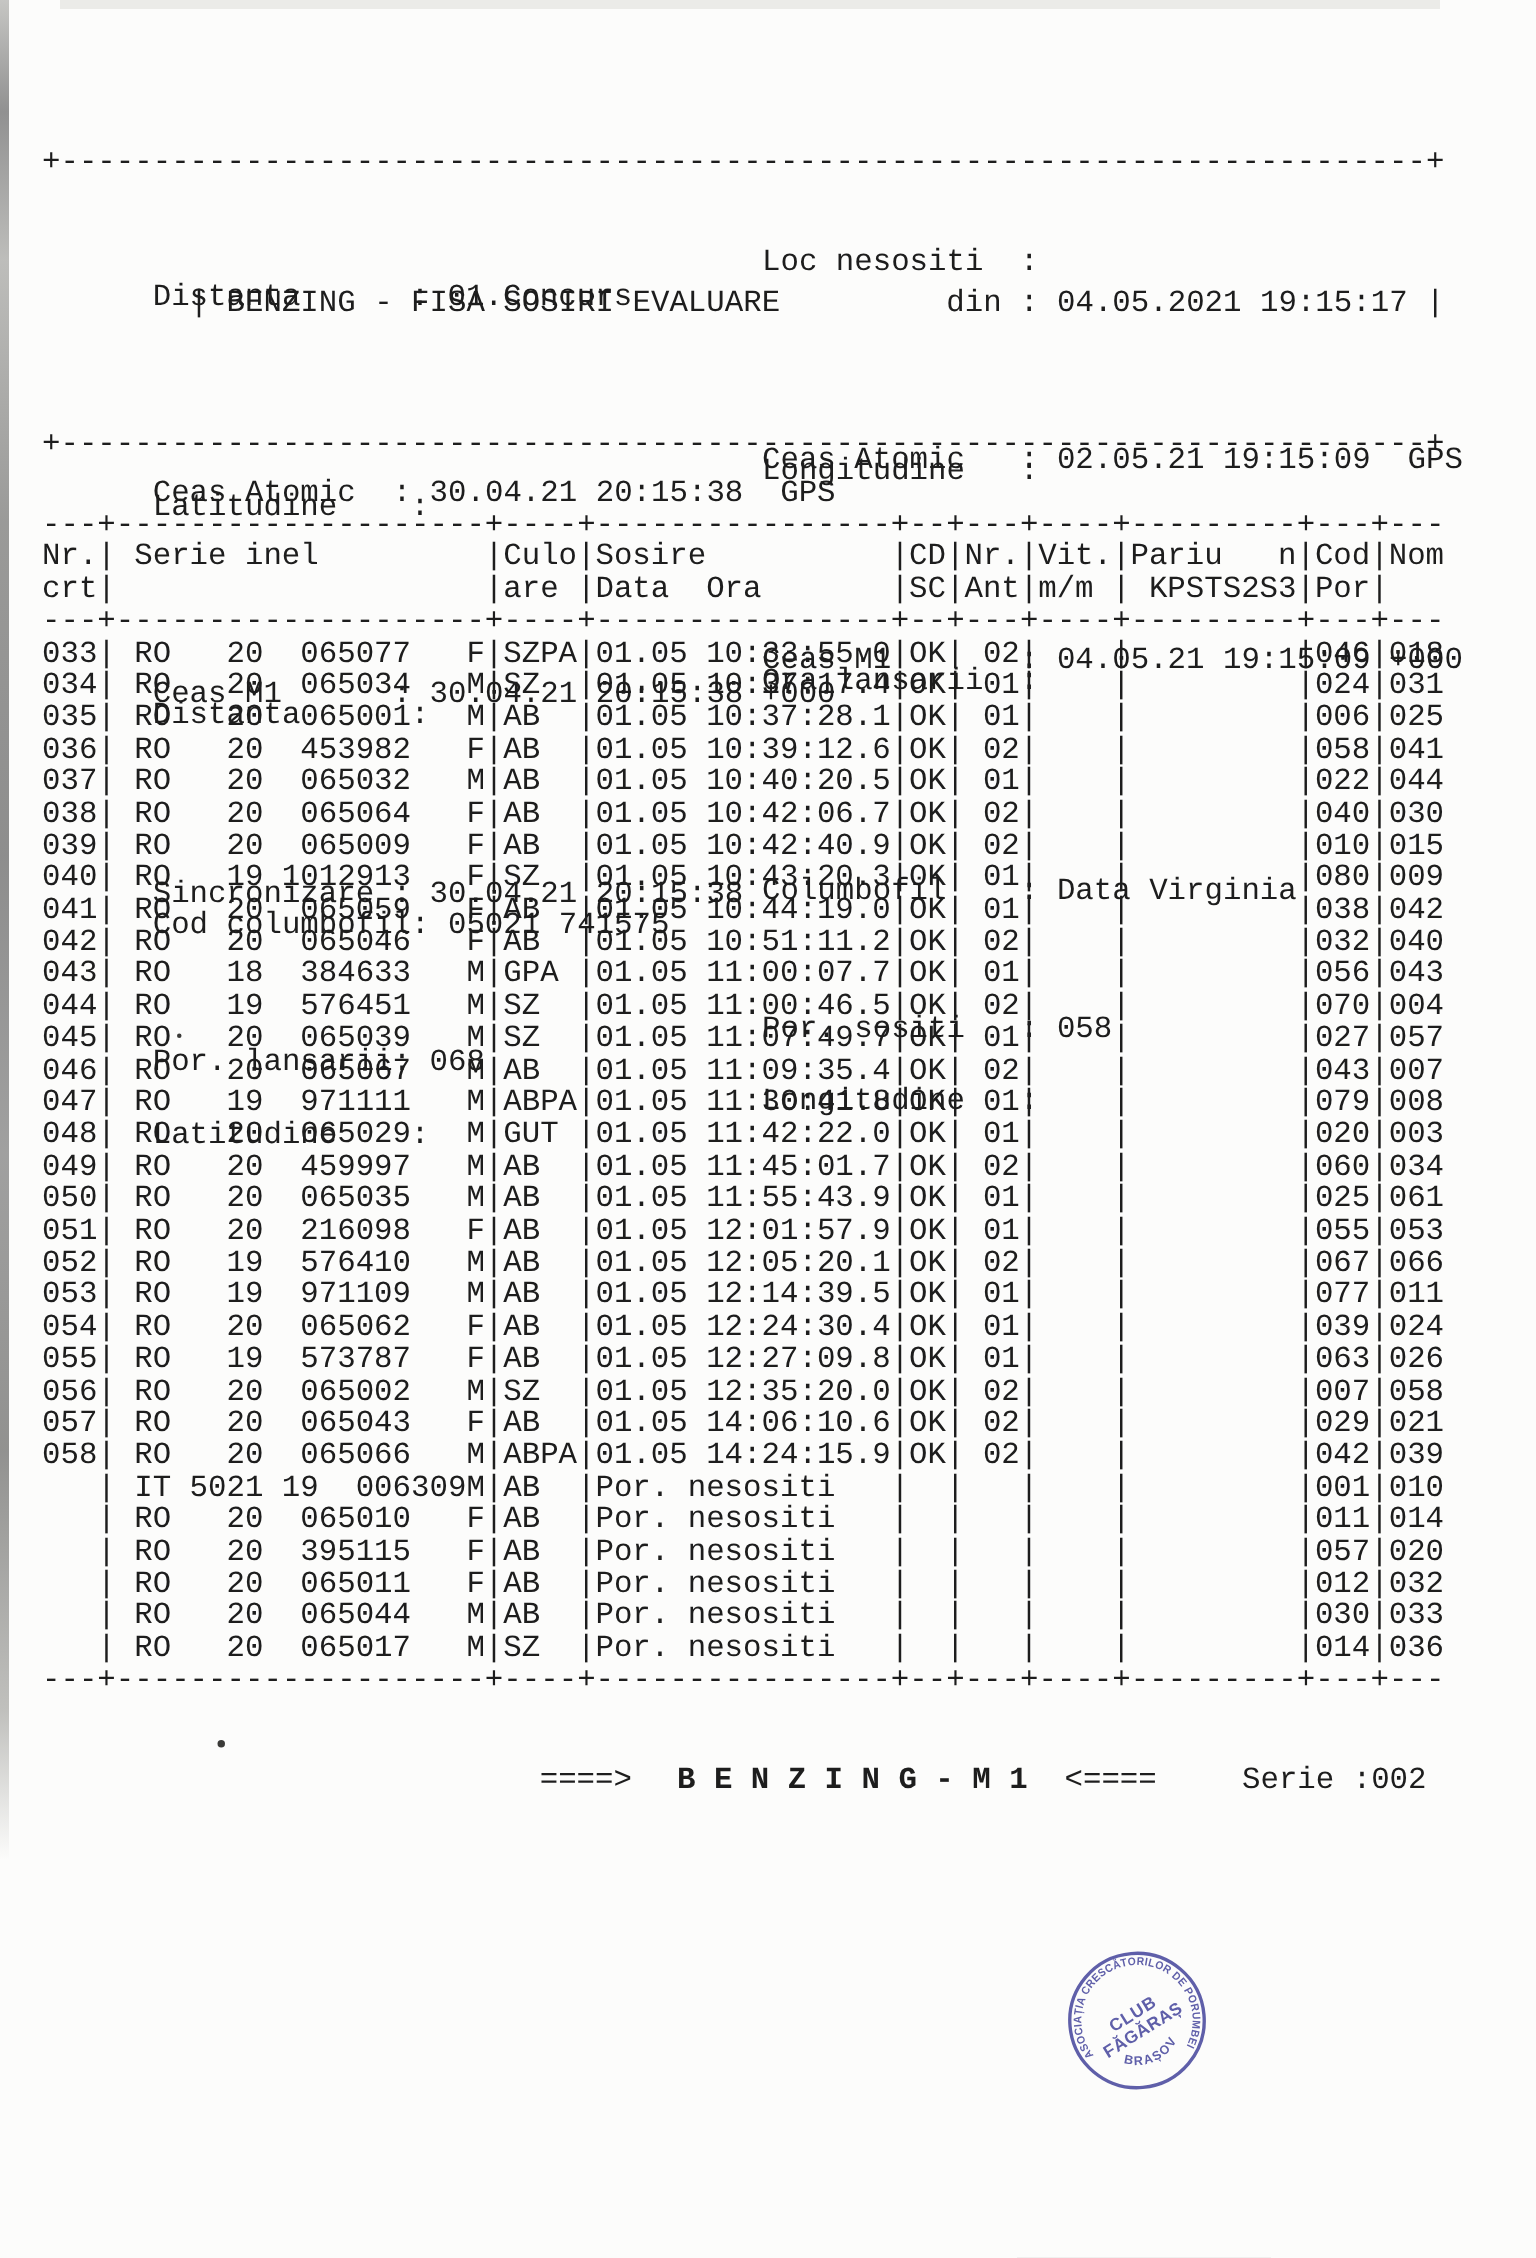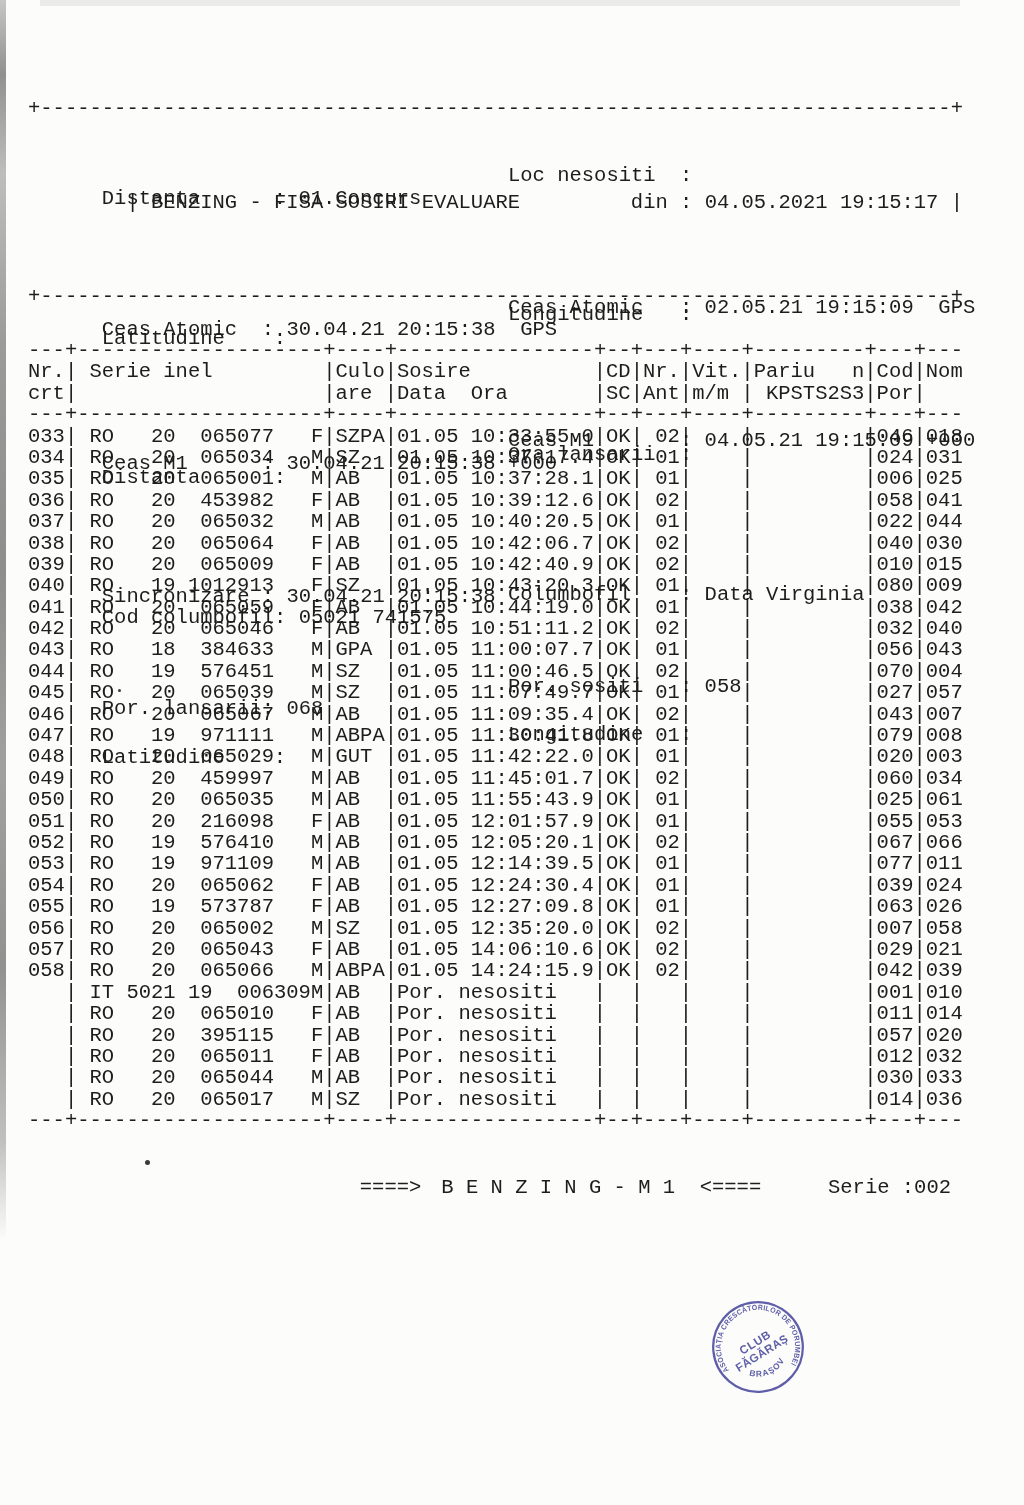--- a/index.html
+++ b/index.html
@@ -38,21 +38,21 @@
   .rcol .lbl{min-width:172px;}
   
   .tableblock{top:340px;width:940px;}
   .tline{display:flex;height:21.4px;line-height:21.4px;white-space:pre;}
   .tborder{display:block;}
   .tcell{display:inline-block;white-space:pre;overflow:visible;}
   .tsep{display:inline-block;width:12.3px;}
   
   .footerblock{top:1134px;width:960px;height:21.4px;line-height:21.4px;}
   .f-main{position:absolute;left:258px;white-space:pre;}
-  .f-main .brand{margin-left:20px;}
+  .f-main .brand{margin-left:30px;font-weight:bold;}
   .f-main .arrow-r{margin-left:24.6px;}
   .pagina{position:absolute;left:800px;}
   
   .stamp{position:absolute;left:686px;top:1277px;width:144px;height:140px;opacity:.85;transform:rotate(-5deg);}
 </style>
 </head>
 <body>
 
 <div class="page">
 

